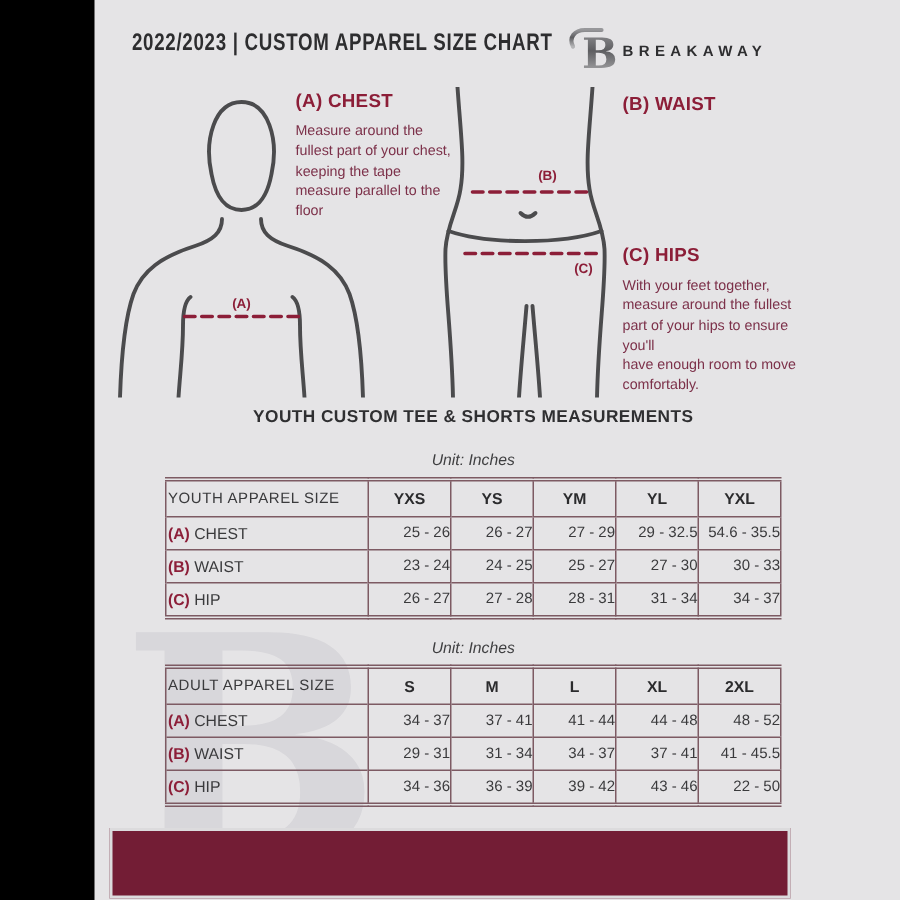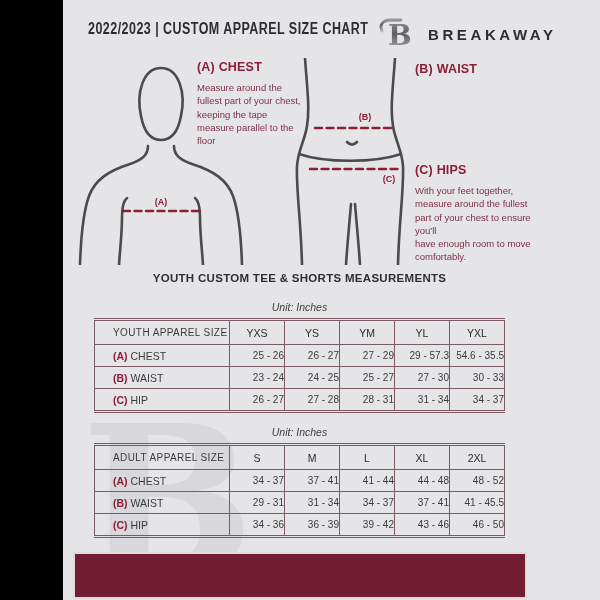--- a/index.html
+++ b/index.html
@@ -6,22 +6,22 @@
     font-family:"Liberation Sans",sans-serif;}
   .canvas{position:relative;width:600px;height:600px;background:#000;}
   .page{position:absolute;left:63px;top:0;width:563px;height:600px;
     background:var(--page-bg,#e5e4e6);overflow:hidden;}
 
   
   .hdr-title{position:absolute;left:25px;top:20px;font-size:16px;font-weight:bold;
     color:#2d2d2f;letter-spacing:.6px;transform:scaleX(.78);transform-origin:left center;
     white-space:nowrap;}
   .logo-wrap{position:absolute;left:315px;top:14px;display:flex;align-items:center;}
-  .brand-text{font-size:15px;font-weight:bold;color:#2e2e30;letter-spacing:3.6px;
-    margin-left:16px;margin-top:4px;white-space:nowrap;}
+  .brand-text{font-size:10px;font-weight:bold;color:#2e2e30;letter-spacing:3.6px;
+    margin-left:3px;margin-top:4px;white-space:nowrap;}
 
   
   .fig{position:absolute;pointer-events:none;}
   .fig path{fill:none;stroke:var(--stroke,#4b4b4d);stroke-width:2.6;stroke-linecap:round;}
   .fig path.dash{stroke:var(--accent,#8c1e38);stroke-width:2.4;stroke-dasharray:7 4.5;}
   .fig text{font-family:"Liberation Sans",sans-serif;font-size:9px;font-weight:bold;
     fill:var(--accent,#8c1e38);}
 
   
   .instr{position:absolute;}
@@ -29,34 +29,34 @@
     letter-spacing:.2px;}
   .instr p{margin:7px 0 0;font-size:9.5px;line-height:1.4;
     color:#7c3049;white-space:pre-line;}
 
   
   .watermark{position:absolute;left:18px;top:398px;font-size:205px;line-height:1;
     font-weight:bold;font-family:"DejaVu Serif",serif;color:rgba(70,70,85,.08);
     pointer-events:none;}
 
   
-  .tbl-group{position:absolute;left:0;width:473px;text-align:center;}
+  .tbl-group{position:absolute;left:16px;width:473px;text-align:center;}
   .tbl-title{font-size:11.5px;font-weight:bold;color:#2f2f31;letter-spacing:.3px;}
   .tbl-unit{font-size:10.5px;font-style:italic;color:#3f3f41;margin-top:17px;}
   table.size-table{width:410px;margin:5px auto 0;border-collapse:collapse;table-layout:fixed;
     border-top:3px double var(--border,#7d5a63);border-bottom:3px double var(--border,#7d5a63);
     border-right:1px solid var(--border,#7d5a63);}
   .size-table th,.size-table td{border-left:1px solid var(--border,#7d5a63);
     font-weight:normal;padding:0;}
   .size-table thead th{height:23px;font-size:10.5px;color:#2b2b2d;}
   .size-table thead th.label-col{font-size:10px;letter-spacing:.4px;color:#3a3a3c;}
   .size-table tbody td{height:21px;border-top:1px solid var(--border,#7d5a63);
     font-size:10px;color:#3a3a3c;text-align:right;}
-  .size-table thead th:not(.label-col){font-weight:normal;margin-top:48px;}
-  .size-table .label-col{text-align:left;padding-left:18px;}
+  .size-table thead th:not(.label-col){font-weight:bold;margin-top:48px;}
+  .size-table .label-col{text-align:left;padding-left:1px;}
   .size-table td.label-col{font-size:10.5px;}
   .size-table .row-key{color:var(--accent,#8c1e38);font-weight:bold;}
 
   
   .footer-bar{position:absolute;left:10px;top:552px;width:450px;height:43px;
     background:var(--maroon,#731d35);border:2px solid #dcdbdd;}
 </style>
 </head>
 <body>
 
@@ -104,21 +104,21 @@
 
     <div class="instr" style="left:134px;top:60px;width:106px;">
       <h3>(A) CHEST</h3>
       <p>Measure around the fullest part of your chest, keeping the tape measure parallel to the floor</p>
     </div>
     <div class="instr" style="left:352px;top:62px;width:112px;">
       <h3>(B) WAIST</h3>
     </div>
     <div class="instr" style="left:352px;top:163px;width:118px;">
       <h3>(C) HIPS</h3>
-      <p>With your feet together, measure around the fullest part of your chest to ensure you'll
+      <p>With your feet together, measure around the fullest part of your hips to ensure you'll
 have enough room to move comfortably.</p>
     </div>
 
     <div class="watermark">B</div>
 
     <div class="tbl-group" style="top:272px;">
       <div class="tbl-title">YOUTH CUSTOM TEE &amp; SHORTS MEASUREMENTS</div>
       <div class="tbl-unit">Unit: Inches</div>
       <table class="size-table" id="youth-table">
           <colgroup>
@@ -138,21 +138,21 @@
               <th>YL</th>
               <th>YXL</th>
             </tr>
           </thead>
           <tbody>
             <tr>
               <td class="label-col"><span class="row-key">(A)</span> CHEST</td>
               <td>25 - 26</td>
               <td>26 - 27</td>
               <td>27 - 29</td>
-              <td>29 - 57.3</td>
+              <td>29 - 32.5</td>
               <td>54.6 - 35.5</td>
             </tr>
             <tr>
               <td class="label-col"><span class="row-key">(B)</span> WAIST</td>
               <td>23 - 24</td>
               <td>24 - 25</td>
               <td>25 - 27</td>
               <td>27 - 30</td>
               <td>30 - 33</td>
             </tr>
@@ -205,21 +205,21 @@
               <td>34 - 37</td>
               <td>37 - 41</td>
               <td>41 - 45.5</td>
             </tr>
             <tr>
               <td class="label-col"><span class="row-key">(C)</span> HIP</td>
               <td>34 - 36</td>
               <td>36 - 39</td>
               <td>39 - 42</td>
               <td>43 - 46</td>
-              <td>46 - 50</td>
+              <td>22 - 50</td>
             </tr>
           </tbody>
         </table>
     </div>
 
     <div class="footer-bar"></div>
   </div>
 </div>
 
 </body></html>

